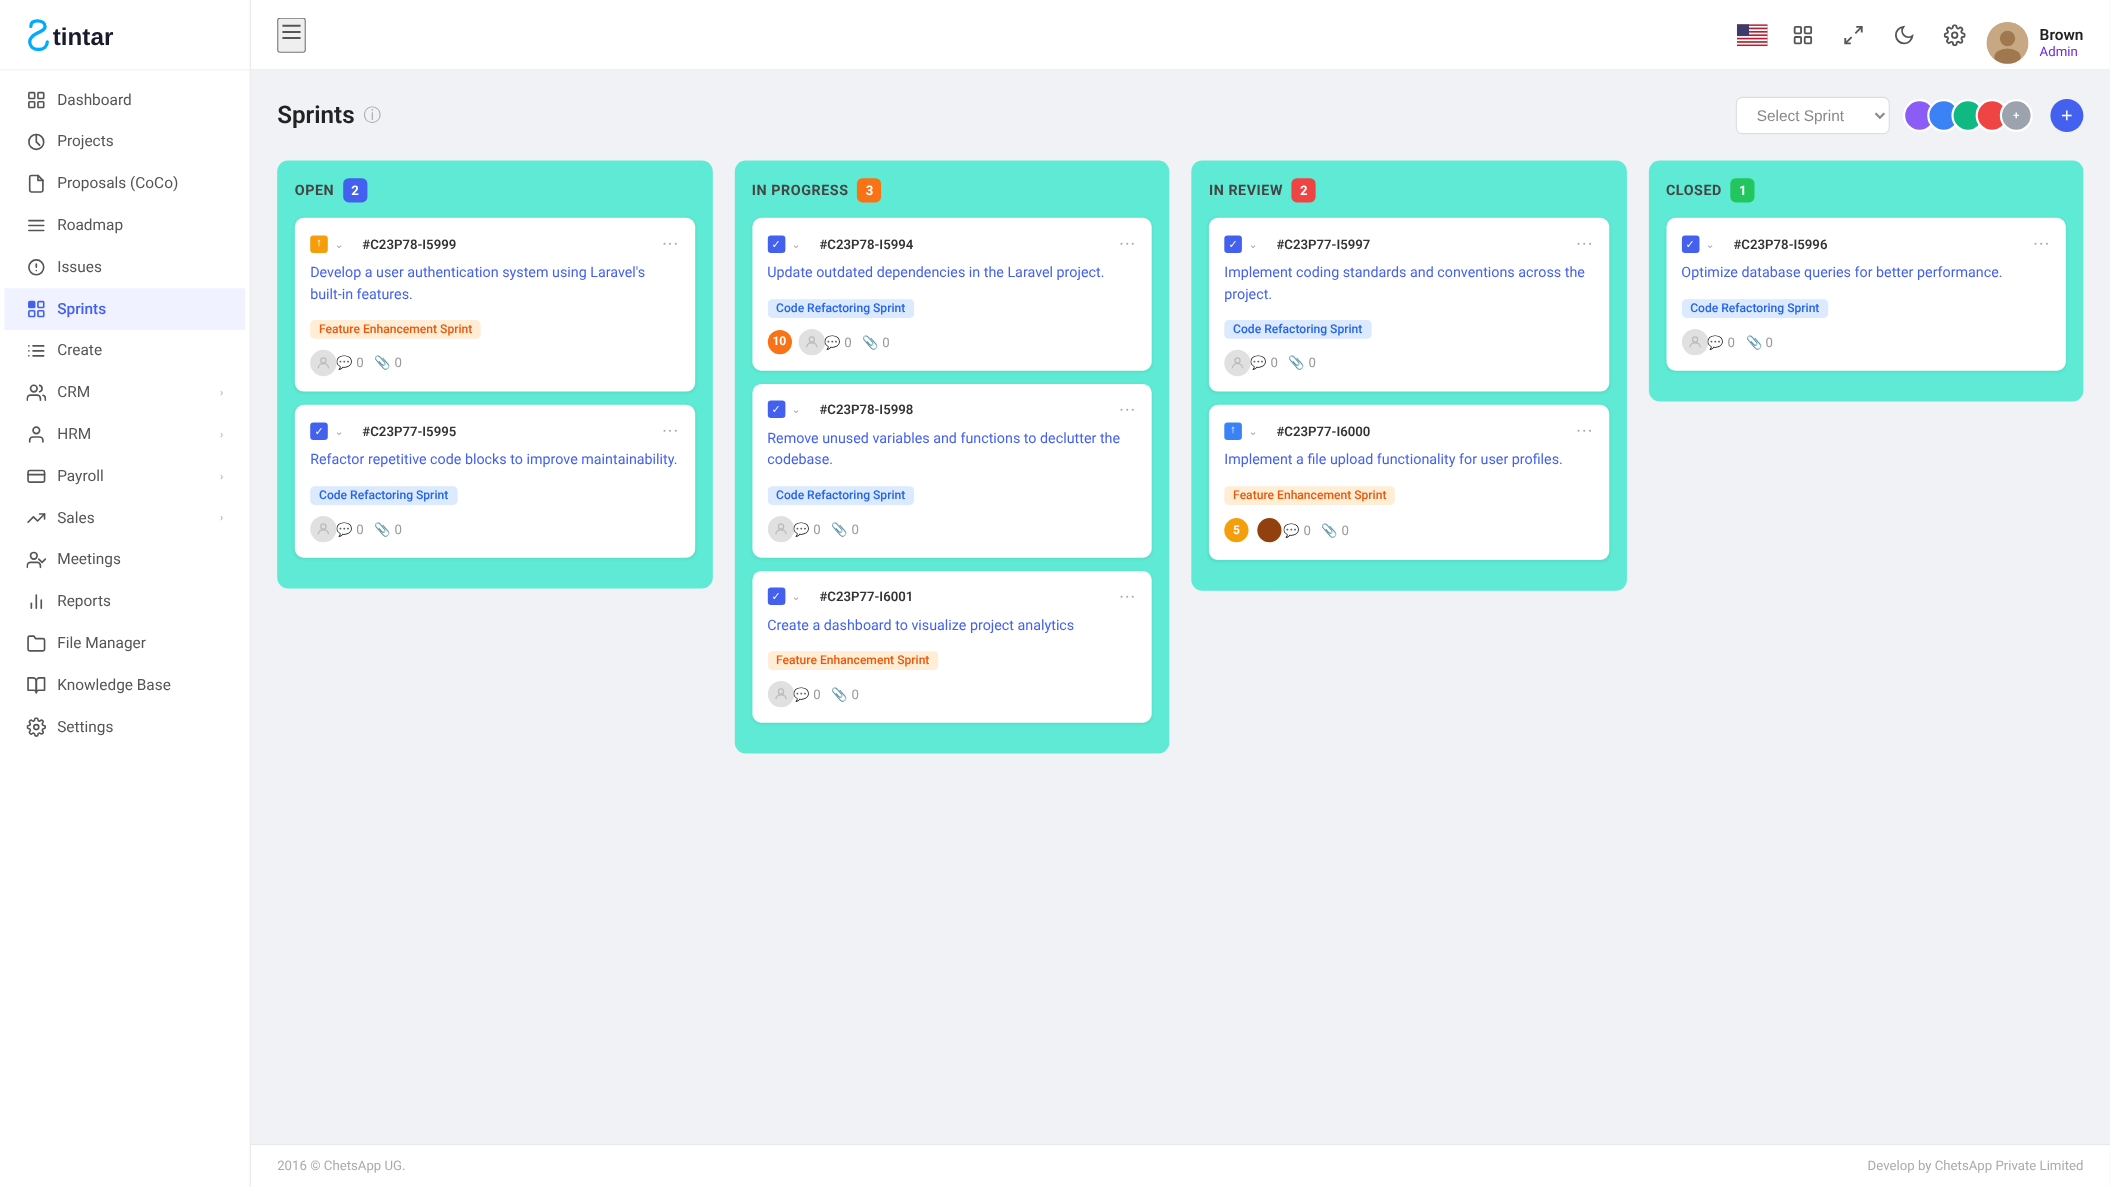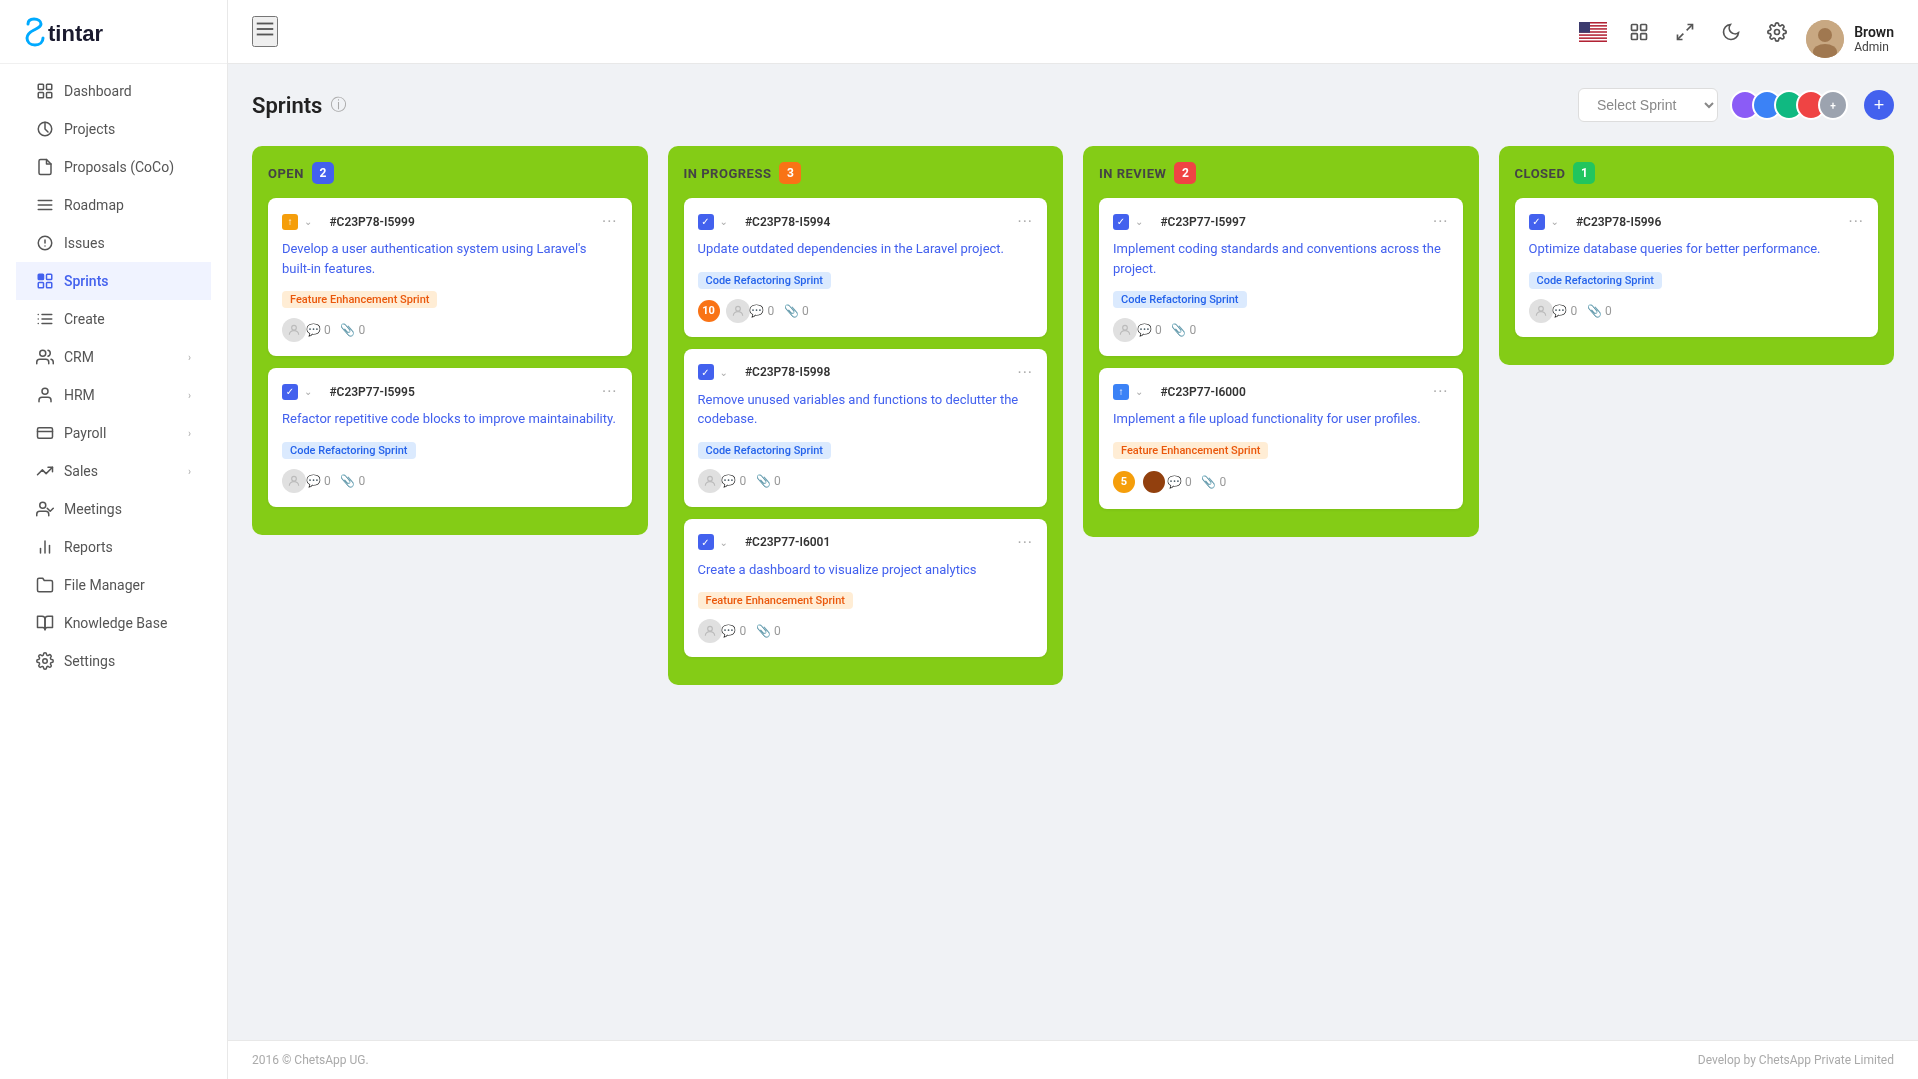--- a/index.html
+++ b/index.html
@@ -2,55 +2,55 @@
 <html><head>
   <meta charset="utf-8">
   <style>
     * { box-sizing: border-box; margin: 0; padding: 0; }
     body { font-family: -apple-system, BlinkMacSystemFont, 'Segoe UI', Roboto, sans-serif; background: #f0f2f5; display: flex; height: 100vh; overflow: hidden; }
 
     
     .sidebar { width: 228px; background: #fff; border-right: 1px solid #e8e8e8; display: flex; flex-direction: column; height: 100vh; overflow-y: auto; flex-shrink: 0; }
     .sidebar-logo { padding: 16px 20px; border-bottom: 1px solid #f0f0f0; display: flex; align-items: center; height: 64px; }
     .sidebar-logo svg { width: 110px; height: 36px; }
-    .sidebar-nav { padding: 8px 16px; flex: 1; }
+    .sidebar-nav { padding: 8px 4px; flex: 1; }
     .nav-item { display: flex; align-items: center; padding: 10px 20px; cursor: pointer; color: #555; font-size: 14px; gap: 10px; position: relative; }
     .nav-item.active { color: #4361ee; background: #f0f3ff; font-weight: 500; }
     .nav-item .nav-icon { width: 18px; height: 18px; display: flex; align-items: center; justify-content: center; flex-shrink: 0; }
     .nav-item .arrow { margin-left: auto; font-size: 10px; color: #aaa; }
     .nav-label { flex: 1; }
 
     
     .main-content { flex: 1; display: flex; flex-direction: column; overflow: hidden; }
     .header { background: #fff; border-bottom: 1px solid #e8e8e8; display: flex; align-items: center; padding: 0 24px; height: 64px; flex-shrink: 0; gap: 12px; }
     .header-hamburger { cursor: pointer; color: #555; font-size: 20px; margin-right: 8px; }
     .header-spacer { flex: 1; }
     .header-icon-btn { width: 34px; height: 34px; display: flex; align-items: center; justify-content: center; cursor: pointer; color: #555; border-radius: 6px; }
     .header-avatar-area { display: flex; align-items: center; gap: 10px; cursor: pointer; margin-top: 15px; }
     .header-avatar { width: 38px; height: 38px; border-radius: 50%; background: #c8a882; display: flex; align-items: center; justify-content: center; overflow: hidden; }
     .header-user-info { display: flex; flex-direction: column; }
     .header-user-name { font-size: 14px; font-weight: 600; color: #222; }
-    .header-user-role { font-size: 12px; color: #404040; }
+    .header-user-role { font-size: 12px; color: #6d28d9; }
 
     
     .page-body { flex: 1; overflow-y: auto; padding: 24px; }
     .page-header { display: flex; align-items: center; justify-content: space-between; margin-bottom: 24px; }
     .page-title-area { display: flex; align-items: center; gap: 8px; }
     .page-title { font-size: 22px; font-weight: 600; color: #222; }
     .page-title-icon { color: #aaa; cursor: pointer; font-size: 16px; }
     .sprint-select-area { display: flex; align-items: center; gap: 12px; }
     .sprint-select { border: 1px solid #ddd; border-radius: 6px; padding: 7px 14px; font-size: 14px; color: #888; background: #fff; cursor: pointer; min-width: 140px; }
     .avatars-stack { display: flex; }
     .avatar-sm { width: 30px; height: 30px; border-radius: 50%; border: 2px solid #fff; margin-left: -8px; display: flex; align-items: center; justify-content: center; font-size: 11px; font-weight: 600; color: #fff; }
     .avatar-sm:first-child { margin-left: 0; }
     .add-btn { width: 30px; height: 30px; border-radius: 50%; background: #4361ee; color: #fff; display: flex; align-items: center; justify-content: center; font-size: 18px; cursor: pointer; margin-left: 4px; border: none; }
 
     
     .kanban-board { display: grid; grid-template-columns: repeat(4, 1fr); gap: 20px; align-items: start; }
-    .kanban-col { background: #84cc16; border-radius: 10px; padding: 16px; }
+    .kanban-col { background: #5eead4; border-radius: 10px; padding: 16px; }
     .kanban-col-header { display: flex; align-items: center; gap: 8px; margin-bottom: 14px; }
     .col-title { font-size: 13px; font-weight: 700; color: #444; letter-spacing: 0.5px; text-transform: uppercase; }
     .col-badge { width: 22px; height: 22px; border-radius: 5px; display: flex; align-items: center; justify-content: center; font-size: 12px; font-weight: 700; color: #fff; }
     .badge-blue { background: #4361ee; }
     .badge-orange { background: #f97316; }
     .badge-red { background: #ef4444; }
     .badge-green { background: #22c55e; }
 
     
     .kanban-card { background: #fff; border-radius: 8px; padding: 14px; margin-bottom: 12px; box-shadow: 0 1px 3px rgba(0,0,0,0.07); }

